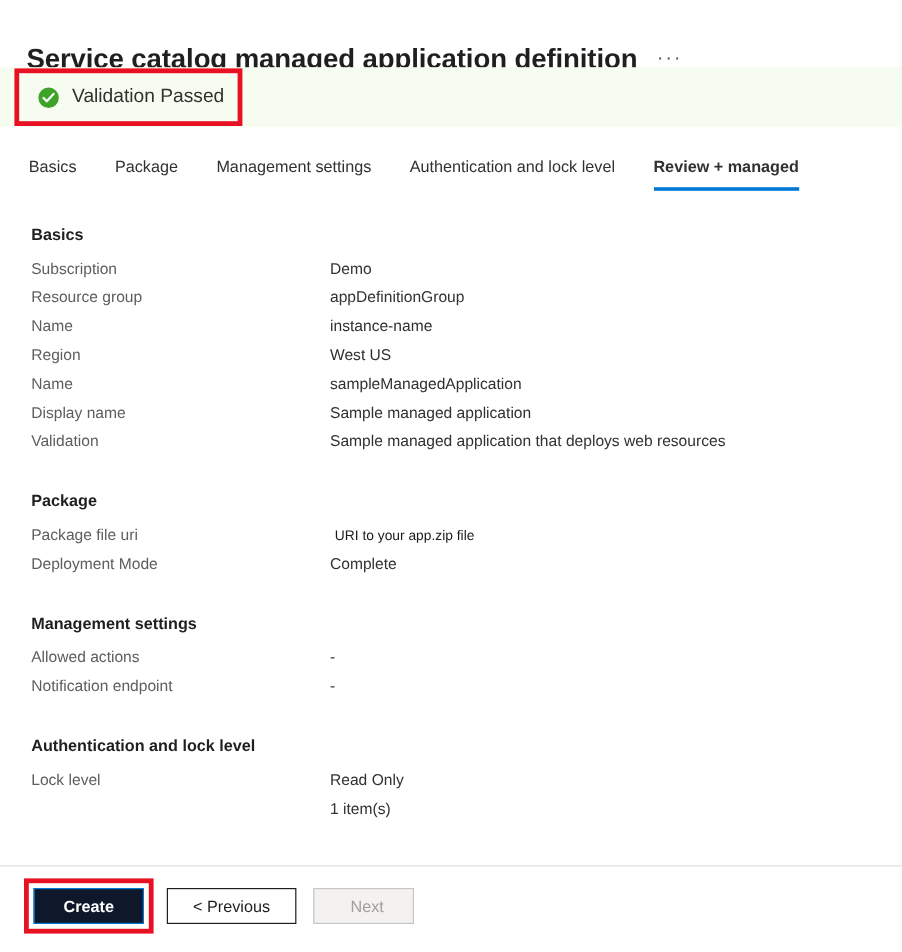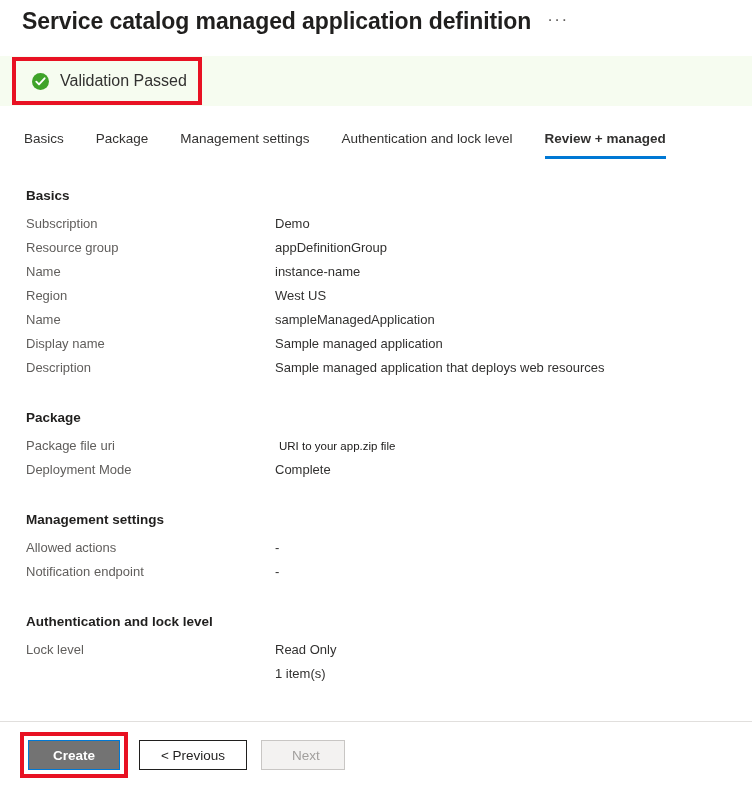--- a/index.html
+++ b/index.html
@@ -18,20 +18,21 @@
     -webkit-font-smoothing: antialiased;
   }
 
   
   .title-row {
     display: flex;
     align-items: baseline;
     padding: 4px 0 0 22px;
     height: 40px;
     box-sizing: border-box;
+    margin-top: 28px;
   }
   .page-title {
     font-size: 23px;
     font-weight: 600;
     color: #201f1e;
     letter-spacing: -0.1px;
     line-height: 34px;
     white-space: nowrap;
   }
   .title-ellipsis {
@@ -179,21 +180,21 @@
     font-size: 13.5px;
     font-family: "Liberation Sans", sans-serif;
     display: inline-flex;
     align-items: center;
     justify-content: center;
     box-sizing: border-box;
     cursor: pointer;
     padding: 0 14px;
   }
   .btn-primary {
-    background: #737373;
+    background: #0f172a;
     color: #ffffff;
     border: 1px solid #0078d4;
     font-weight: 700;
   }
   .btn-default {
     background: #ffffff;
     color: #201f1e;
     border: 1px solid #201f1e;
   }
   .btn-disabled {
@@ -271,21 +272,21 @@
     </div>
     <div class="row">
       <div class="row-label">Name</div>
       <div class="row-value">sampleManagedApplication</div>
     </div>
     <div class="row">
       <div class="row-label">Display name</div>
       <div class="row-value">Sample managed application</div>
     </div>
     <div class="row">
-      <div class="row-label">Description</div>
+      <div class="row-label">Validation</div>
       <div class="row-value">Sample managed application that deploys web resources</div>
     </div>
   </div>
 
   <div class="section">
     <div class="section-title">Package</div>
     <div class="row">
       <div class="row-label">Package file uri</div>
       <div class="row-value small">URI to your app.zip file</div>
     </div>

